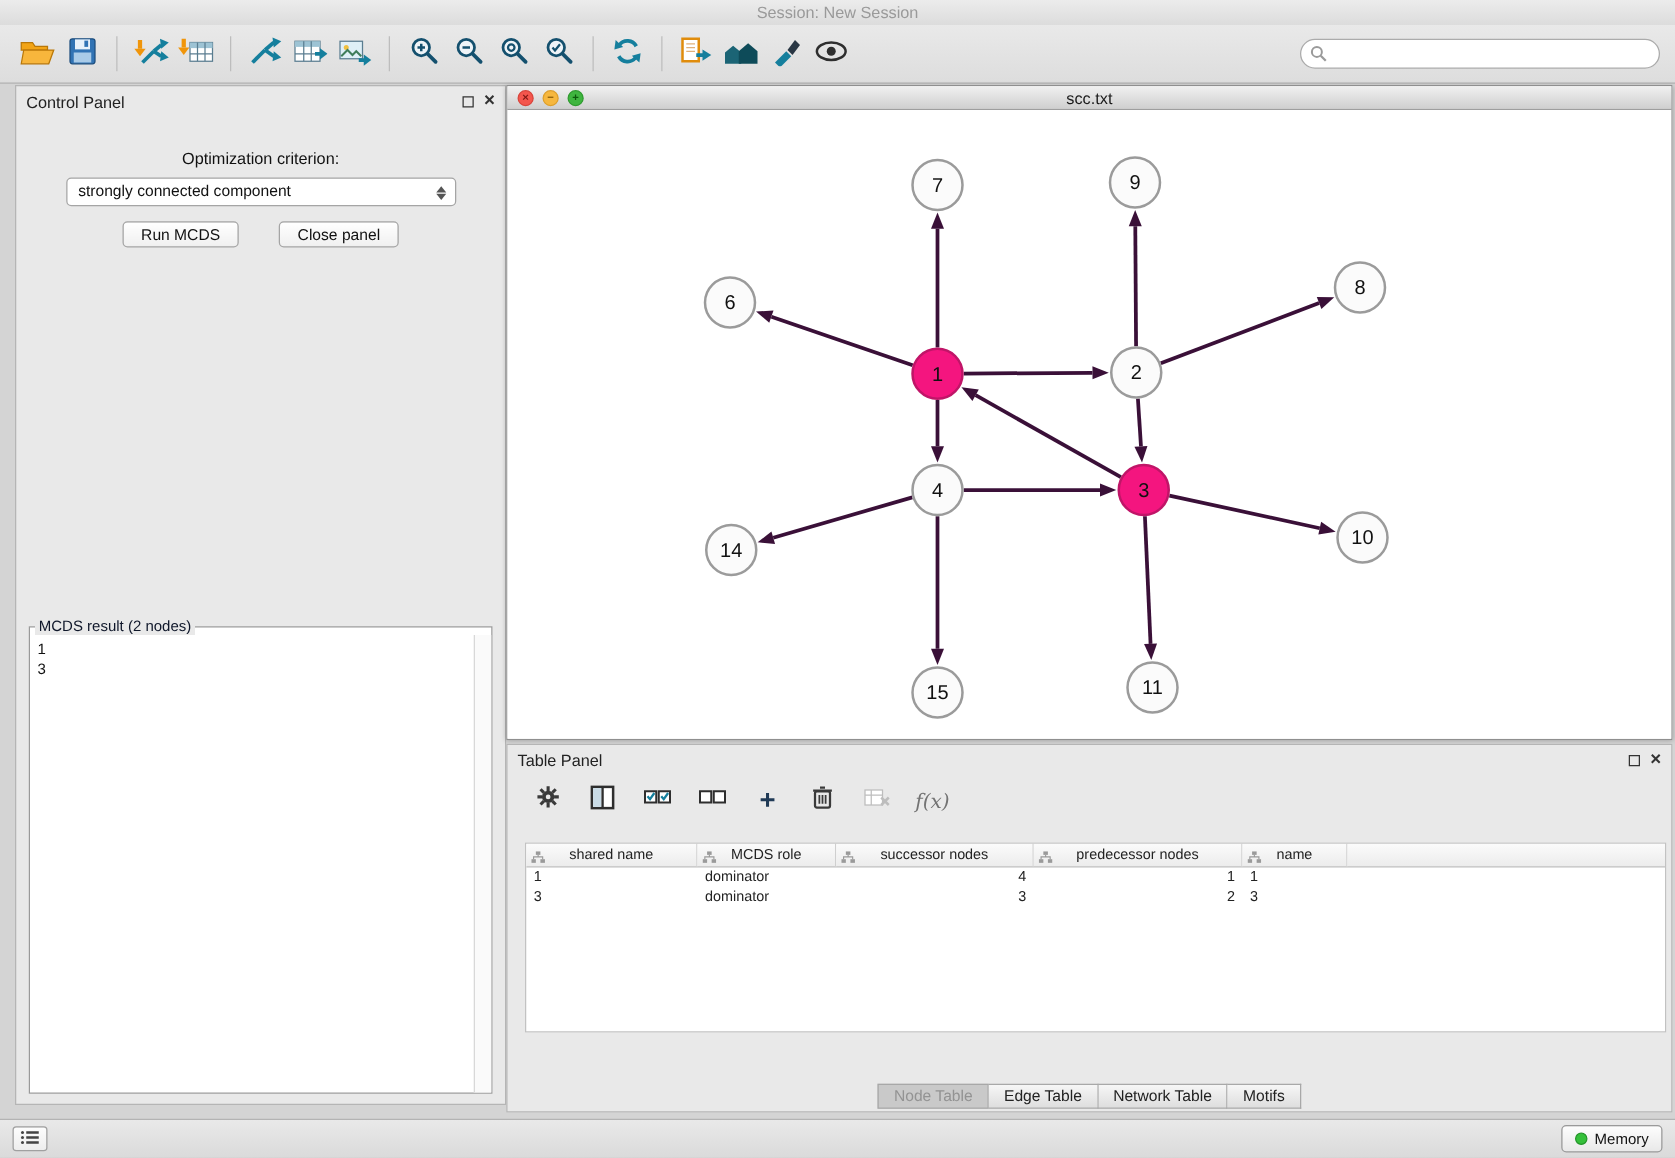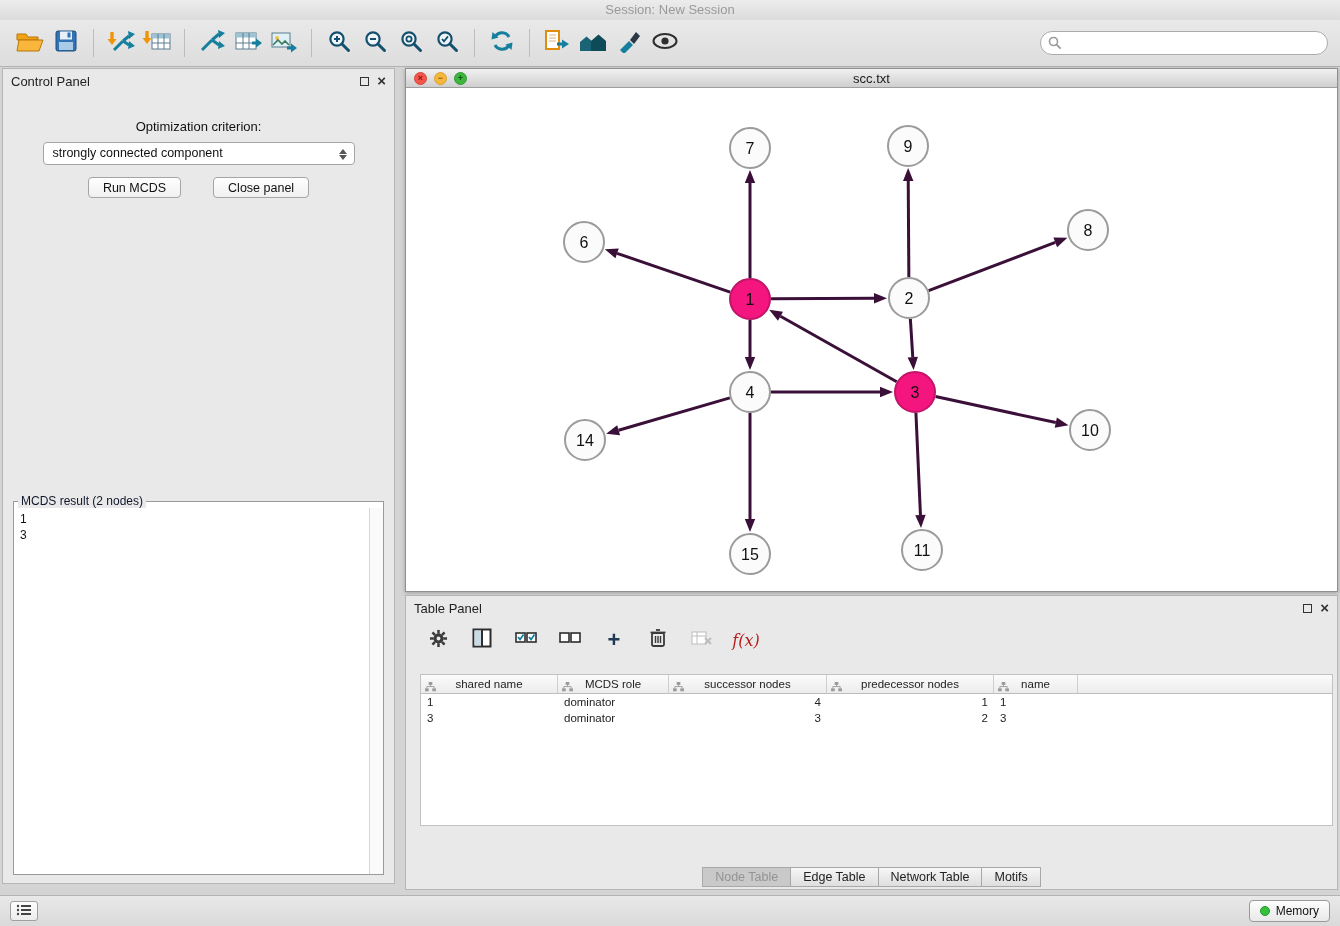--- a/index.html
+++ b/index.html
@@ -24,21 +24,21 @@
   .search-mag { position:absolute; left:8px; top:5px; }
 
   
   .panel-header { height:24px; display:flex; align-items:center; padding:0 8px;
     font-size:13px; color:#222; }
   .panel-btns { margin-left:auto; display:flex; align-items:center; gap:8px; }
   .float-glyph { width:9px; height:9px; border:1.5px solid #333; display:inline-block; }
   .close-glyph { font-size:15px; font-weight:bold; color:#333; line-height:10px; }
 
   
-  .control-panel { position:absolute; left:2px; top:68px; width:393px; height:816px;
+  .control-panel { position:absolute; left:12px; top:68px; width:393px; height:816px;
     background:#e9e9e9; border:1px solid #b5b5b5; }
   .cp-tabs { display:flex; justify-content:center; margin-top:8px; border-bottom:1px solid #c3c3c3; padding-bottom:0; }
   .cp-tab { border:1px solid #b0b0b0; border-bottom:none; background:linear-gradient(#fdfdfd,#eeeeee);
     font-size:12px; padding:3px 14px; color:#222; font-family:inherit; }
   .cp-tab + .cp-tab { border-left:none; }
   .cp-tab.active { background:#d9d9d9; color:#a8a8a8; }
   .cp-opt-label { text-align:center; font-size:13px; margin-top:26px; color:#111; }
   .cp-select { position:relative; margin:8px auto 0 auto; width:312px; height:23px;
     background:#ffffff; border:1px solid #a5a5a5; border-radius:4px;
     font-size:12.5px; line-height:21px; padding:0 22px 0 9px; color:#111; }
@@ -69,21 +69,21 @@
   .tl.green { background:#3fb53f; border:1px solid #2f9b2f; color:#0c5a0c; }
   .net-canvas { position:absolute; left:0; top:19px; right:0; bottom:0; background:#ffffff; }
 
   
   .table-panel { position:absolute; left:405px; top:595px; width:933px; height:295px;
     background:#e9e9e9; border:1px solid #b5b5b5; }
   .table-toolbar { height:40px; display:flex; align-items:center; gap:16px; padding:0 0 0 18px; }
   .tt-btn { width:28px; height:28px; display:flex; align-items:center; justify-content:center; }
   .plus-glyph { font-size:22px; font-weight:bold; color:#203a56; line-height:22px; }
   .fx-glyph { font-family:"DejaVu Serif","Liberation Serif",serif; font-style:italic;
-    font-size:16px; color:#b91c1c; }
+    font-size:16px; color:#737373; }
   .table-wrap { position:absolute; left:14px; top:78px; right:4px; height:152px;
     background:#ffffff; border:1px solid #c2c2c2; overflow:hidden; }
   .thead, .tr { display:grid; }
   .th { height:19px; line-height:18px; font-size:11.5px; color:#222;
     background:linear-gradient(#fbfbfb,#ececec); border-right:1px solid #cfcfcf;
     border-bottom:1px solid #bdbdbd; position:relative; text-align:center; }
   .th .sort-ic { position:absolute; left:4px; top:4px; }
   .th.filler { border-right:none; }
   .tr { height:16px; }
   .td { font-size:11.5px; line-height:16px; color:#222; padding:0 6px; white-space:nowrap; overflow:hidden; }

